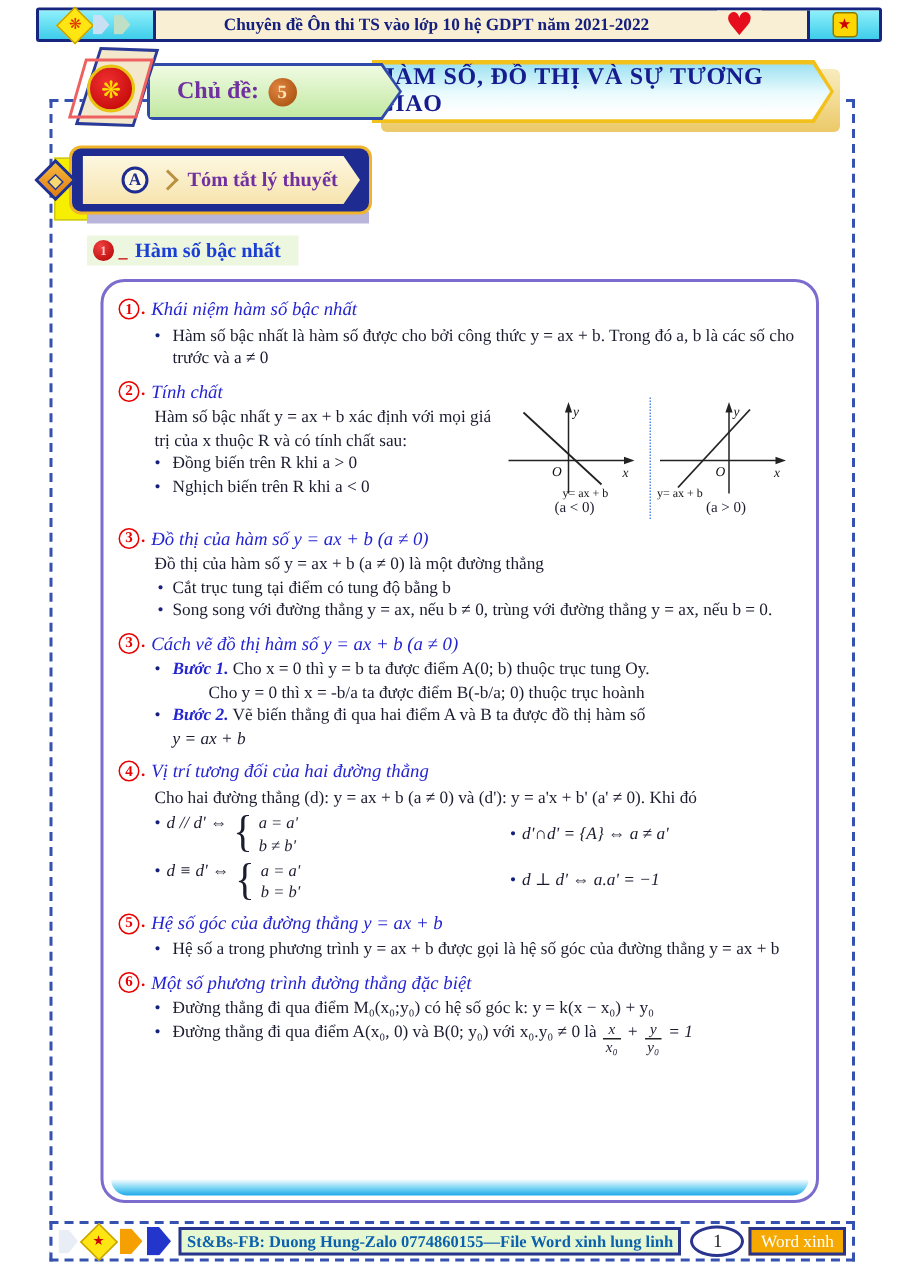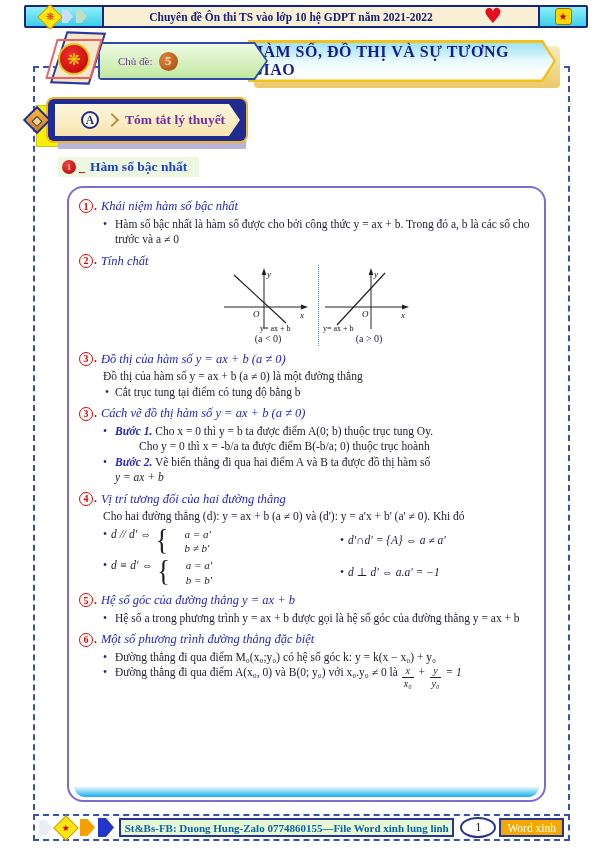--- a/index.html
+++ b/index.html
@@ -24,21 +24,21 @@
   .frame{position:absolute;left:33px;top:66px;width:537px;height:774px;border:2px dashed #3552b0;box-sizing:border-box;}
 
   
   .chude{position:absolute;left:48px;top:30px;width:520px;height:58px;}
   .title-shadow{position:absolute;left:206px;top:16px;width:306px;height:42px;background:linear-gradient(180deg,#f8ecbe,#ecc968);border-radius:4px;}
   .title-wrap{position:absolute;left:200px;top:10px;width:308px;height:42px;background:#f2c11c;clip-path:polygon(0 0,calc(100% - 13px) 0,100% 50%,calc(100% - 13px) 100%,0 100%);z-index:2;}
   .title-inner{position:absolute;inset:2.5px;background:linear-gradient(180deg,#9fe2f2 0%,#e8fafd 50%,#ffffff 85%);clip-path:polygon(0 0,calc(100% - 12px) 0,100% 50%,calc(100% - 12px) 100%,0 100%);display:flex;align-items:center;justify-content:center;}
   .title-inner span{color:#161c8e;font-weight:bold;font-size:16px;letter-spacing:0.5px;}
   .cl-outer{position:absolute;left:50px;top:12px;width:170px;height:38px;background:#2f4aa8;clip-path:polygon(0 0,calc(100% - 13px) 0,100% 50%,calc(100% - 13px) 100%,0 100%);border-radius:4px;z-index:3;}
   .cl-inner{position:absolute;inset:2px;background:linear-gradient(180deg,#effbe2,#c2e8a2);clip-path:polygon(0 0,calc(100% - 12px) 0,100% 50%,calc(100% - 12px) 100%,0 100%);display:flex;align-items:center;gap:6px;padding-left:18px;box-sizing:border-box;}
-  .chude-label{color:#7030a0;font-weight:normal;font-size:11px;}
+  .chude-label{color:#7030a0;font-weight:bold;font-size:16px;}
   .chude-num{width:19px;height:19px;border-radius:50%;background:radial-gradient(circle at 35% 35%,#e08340,#a04a08);color:#ffe3b4;font-size:12.5px;font-weight:bold;display:flex;align-items:center;justify-content:center;flex:none;}
   .emblem{position:absolute;left:0;top:0;width:60px;height:58px;z-index:4;}
   .em-par{position:absolute;left:10px;top:2px;width:40px;height:52px;background:#f3e8cc;border:2px solid #2a3a9a;transform:skewX(-16deg) rotate(2deg);box-sizing:border-box;}
   .em-red{position:absolute;left:3px;top:9px;width:46px;height:40px;border:2px solid #ef6060;transform:skewX(-16deg);box-sizing:border-box;}
   .em-circle{position:absolute;left:10px;top:13px;width:32px;height:32px;border-radius:50%;background:radial-gradient(circle at 40% 35%,#f03030,#bb0000);border:2.5px solid #e8c410;display:flex;align-items:center;justify-content:center;color:#ffd900;font-size:16px;font-family:"DejaVu Sans",sans-serif;box-sizing:border-box;}
 
   
   .secA{position:absolute;left:36px;top:97px;width:240px;height:56px;}
   .secA-yellow{position:absolute;left:0;top:8px;width:24px;height:40px;background:#f6f000;border:1px solid #cdc520;}
   .secA-lav{position:absolute;left:22px;top:44px;width:188px;height:8px;background:#b9b5da;}
@@ -83,21 +83,21 @@
   .step{position:relative;padding-left:12px;}
   .step::before{content:"•";position:absolute;left:0;color:#16207e;}
   .step-lead{color:#2424d0;font-weight:bold;font-style:italic;}
   .step-cont{padding-left:36px;}
   .step-cont2{padding-left:12px;font-style:italic;}
   
   .rel-grid{display:grid;grid-template-columns:55% 45%;row-gap:3px;align-items:center;margin-top:2px;}
   .rel{display:flex;align-items:flex-start;gap:4px;font-style:italic;}
   .rel::before{content:"•";color:#16207e;font-style:normal;}
   .brace{font-size:27px;font-weight:300;font-style:normal;line-height:0.9;transform:scaleY(1.1);}
-  .ccol{display:inline-flex;flex-direction:column;font-size:11px;line-height:1.3;margin-left:12px;}
+  .ccol{display:inline-flex;flex-direction:column;font-size:11px;line-height:1.3;}
   
   .frac-line{display:flex;align-items:flex-start;gap:3px;position:relative;padding-left:12px;}
   .frac-line::before{content:"•";position:absolute;left:0;color:#16207e;}
   .frac{display:inline-flex;flex-direction:column;align-items:center;font-style:italic;font-size:10px;line-height:1.15;margin:0 1px;}
   .frac .den{border-top:1px solid #222;padding:0 2px;}
   .frac .num{padding:0 2px;}
   .mathit{font-style:italic;}
 
   
   .footer{position:absolute;left:33px;top:814px;width:537px;height:27px;border:2px dashed #3552b0;background:#fff;display:flex;align-items:center;gap:3px;padding:0 4px;box-sizing:border-box;}
@@ -188,20 +188,25 @@
     </div>
 
     <div class="sect">
       <div class="sect-head">
         <span class="cnum">2</span>
           <span class="cdot">.</span>
         <span class="shead">Tính chất</span>
       </div>
       <div class="sect-body">
         <div class="s2-row">
+          <div class="s2-text">
+            <div>Hàm số bậc nhất y = ax + b xác định với mọi giá trị của x thuộc R và có tính chất sau:</div>
+            <div class="bul-line">Đồng biến trên R khi a &gt; 0</div>
+            <div class="bul-line">Nghịch biến trên R khi a &lt; 0</div>
+          </div>
           <div class="s2-graphs">
             <div class="graph">
               <svg width="96" height="68" viewBox="0 0 96 68">
                 <line x1="4" y1="42" x2="82" y2="42" stroke="#222" stroke-width="1"></line>
                 <polygon points="88,42 81,39.5 81,44.5" fill="#222"></polygon>
                 <line x1="44" y1="8" x2="44" y2="64" stroke="#222" stroke-width="1"></line>
                 <polygon points="44,3 41.6,10 46.4,10" fill="#222"></polygon>
                 <line x1="14" y1="10" x2="66" y2="58" stroke="#222" stroke-width="1.2"></line>
                 <text class="gl" x="47" y="12">y</text>
                 <text class="gl" x="80" y="53">x</text>
@@ -231,20 +236,21 @@
 
     <div class="sect">
       <div class="sect-head">
         <span class="cnum">3</span>
           <span class="cdot">.</span>
         <span class="shead">Đồ thị của hàm số y = ax + b (a ≠ 0)</span>
       </div>
       <div class="sect-body">
         <div>Đồ thị của hàm số y = ax + b (a ≠ 0) là một đường thẳng</div>
         <div class="bul-line tight">Cắt trục tung tại điểm có tung độ bằng b</div>
+        <div class="bul-line tight">Song song với đường thẳng y = ax, nếu b ≠ 0, trùng với đường thẳng y = ax, nếu b = 0.</div>
       </div>
     </div>
 
     <div class="sect">
       <div class="sect-head">
         <span class="cnum">3</span>
           <span class="cdot">.</span>
         <span class="shead">Cách vẽ đồ thị hàm số y = ax + b (a ≠ 0)</span>
       </div>
       <div class="sect-body">

